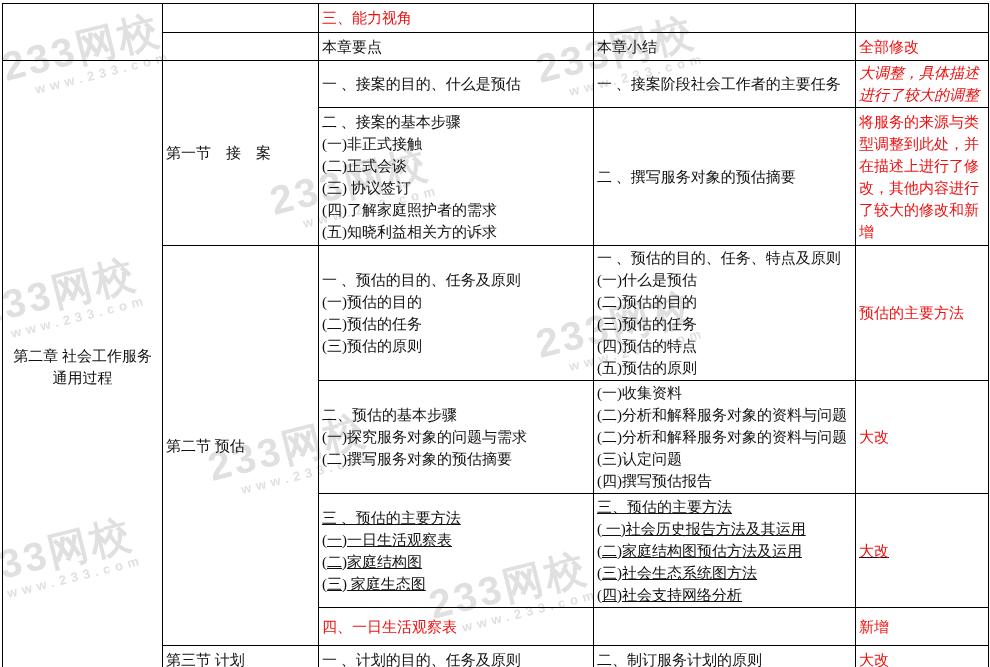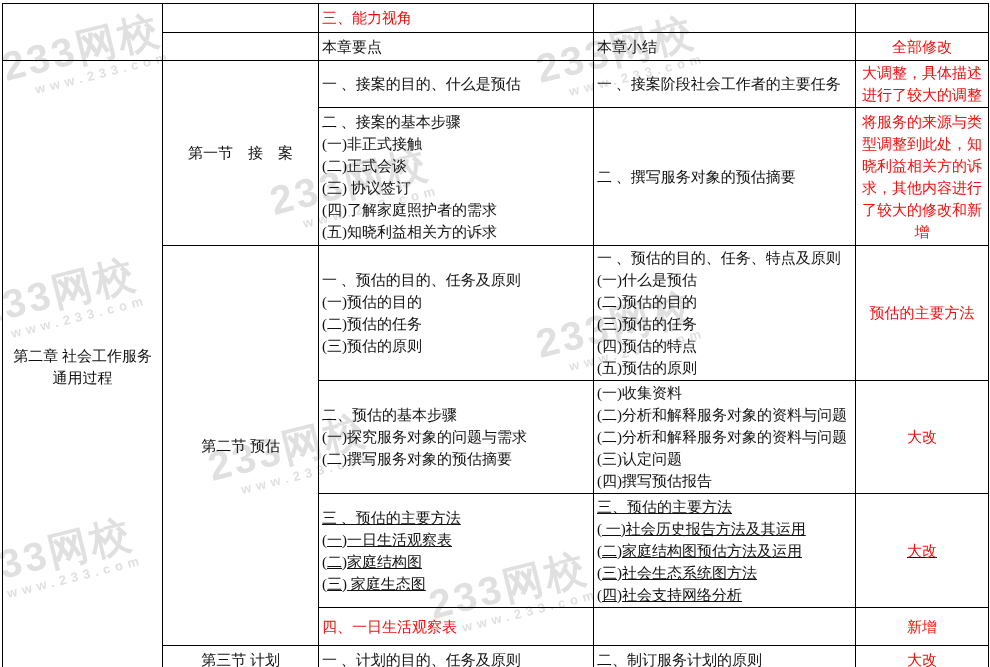--- a/index.html
+++ b/index.html
@@ -57,24 +57,24 @@
   }
   tr.r1 { height: 29px; }
   tr.r2 { height: 28px; }
   tr.r3 { height: 38px; }
   tr.r4 { height: 138px; }
   tr.r5 { height: 134px; }
   tr.r6 { height: 112px; }
   tr.r7 { height: 114px; text-decoration: underline; }
   tr.r8 { height: 38px; }
   tr.r9 { height: 28px; }
-  td.c-center { text-align: center; }
+  td.c-center { }
   td.c-left   { text-align: left; }
   td.red      { color: #ee1111; }
-  td.lh-tight { line-height: 18px; }
+  td.lh-tight { line-height: 18px; font-style: italic; }
   td.chapter  { text-align: center; line-height: 24px; padding: 1px 2px; }
 </style>
 </head>
 <body>
 
 <div class="screen">
 
   <div class="wm wm1">
     <div class="wm-brand">233网校</div>
     <div class="wm-url">www.233.com</div>
@@ -138,21 +138,21 @@
         <td class="c-center red lh-tight">大调整，具体描述进行了较大的调整</td>
       </tr>
       <tr class="r4">
         <td class="c-left">二 、接案的基本步骤
 (一)非正式接触
 (二)正式会谈
 (三) 协议签订
 (四)了解家庭照护者的需求
 (五)知晓利益相关方的诉求</td>
         <td class="c-left">二 、撰写服务对象的预估摘要</td>
-        <td class="c-center red">将服务的来源与类型调整到此处，知晓利益相关方的诉求，其他内容进行了较大的修改和新增</td>
+        <td class="c-center red">将服务的来源与类型调整到此处，并在描述上进行了修改，其他内容进行了较大的修改和新增</td>
       </tr>
       <tr class="r5">
         <td rowspan="4" class="c-center">第二节 预估</td>
         <td class="c-left">一 、预估的目的、任务及原则
 (一)预估的目的
 (二)预估的任务
 (三)预估的原则</td>
         <td class="c-left">一 、预估的目的、任务、特点及原则
 (一)什么是预估
 (二)预估的目的

